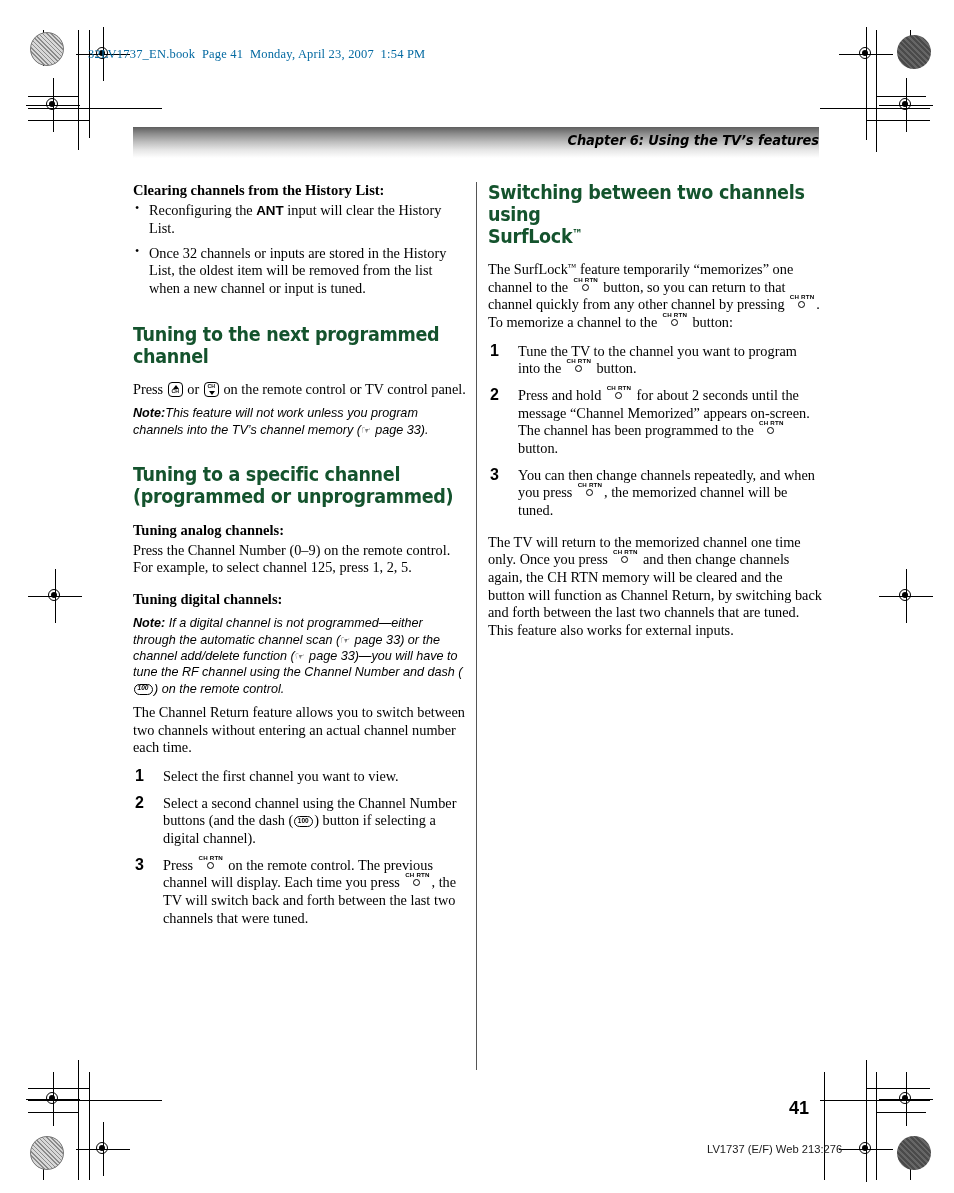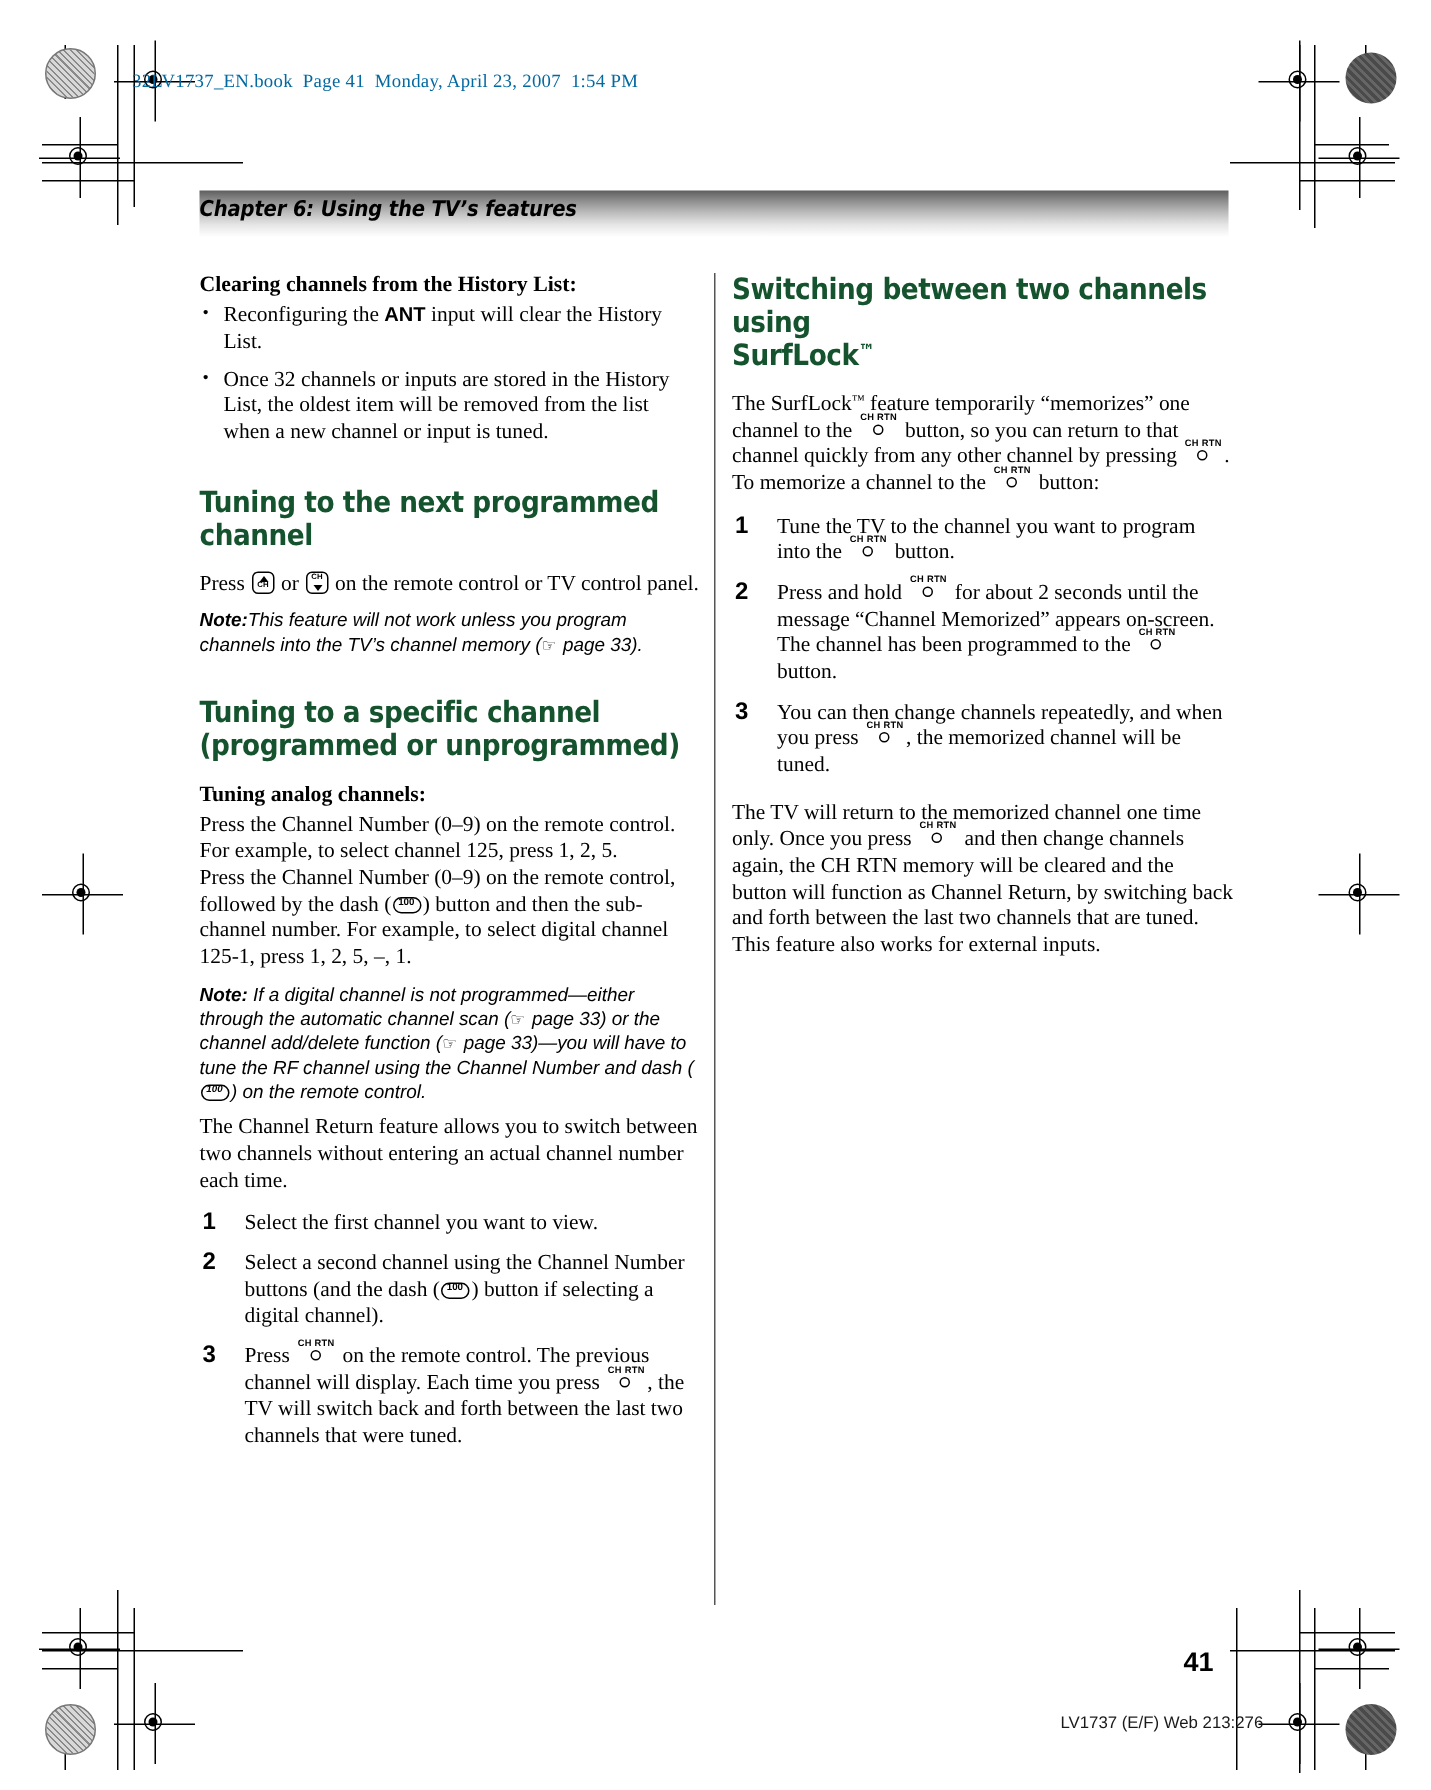--- a/index.html
+++ b/index.html
@@ -95,21 +95,21 @@
     left: 133px;
     top: 127px;
     width: 686px;
     height: 31px;
     background: linear-gradient(to bottom, #5e5e5e 0%, #8d8d8d 22%, #bdbdbd 48%, #e6e6e6 74%, #ffffff 100%);
   }
   .chapter-banner .title {
     position: absolute;
     width: 100%;
     top: 5px;
-    text-align: left;
+    text-align: right;
     font-family: "DejaVu Sans Condensed", "Liberation Sans", sans-serif;
     font-weight: bold;
     font-style: italic;
     font-size: 14.5px;
     color: #000;
     letter-spacing: -0.1px;
   }
 
   
   .col {
@@ -474,21 +474,21 @@
 
     <p class="body"><span>Press </span><span class="key-ch up"><span class="tri"></span><span class="cap">CH</span></span><span> or </span><span class="key-ch down"><span class="cap">CH</span><span class="tri" style="top:8px;"></span></span><span> on the remote control or TV control panel.</span></p>
 
     <div class="note"><span class="lbl">Note:</span><span>This feature will not work unless you program channels into the TV’s channel memory (</span><span class="hand-icon">☞</span><span> page 33).</span></div>
 
     <h1 class="sect">Tuning to a specific channel (programmed or unprogrammed)</h1>
 
     <h2 class="sub">Tuning analog channels:</h2>
     <p class="body">Press the Channel Number (0–9) on the remote control. For example, to select channel 125, press 1, 2, 5.</p>
 
-    <p class="body"><span>Press the Channel Number (0–9) on the remote control, followed by the dash (</span><span class="key-dash"><span class="cap">100</span></span><span>) button and then the sub-channel number. For example, to select digital channel 125-1, press 1, 2, 5, –, 1.</span></p>
+    <h2 class="sub">Tuning digital channels:</h2>
 
     <div class="note"><span class="lbl">Note:</span><span> If a digital channel is not programmed—either through the automatic channel scan (</span><span class="hand-icon">☞</span><span> page 33) or the channel add/delete function (</span><span class="hand-icon">☞</span><span> page 33)—you will have to tune the RF channel using the Channel Number and dash (</span><span class="key-dash"><span class="cap">100</span></span><span>) on the remote control.</span></div>
 
     <p class="body">The Channel Return feature allows you to switch between two channels without entering an actual channel number each time.</p>
 
     <ol class="steps">
       <li>Select the first channel you want to view.</li>
       <li><span>Select a second channel using the Channel Number buttons (and the dash (</span><span class="key-dash"><span class="cap">100</span></span><span>) button if selecting a digital channel).</span></li>
       <li><span>Press </span><span class="key-chrtn"><span class="lbl">CH RTN</span><span class="circ"></span></span><span> on the remote control. The previous channel will display. Each time you press </span><span class="key-chrtn"><span class="lbl">CH RTN</span><span class="circ"></span></span><span>, the TV will switch back and forth between the last two channels that were tuned.</span>
         

